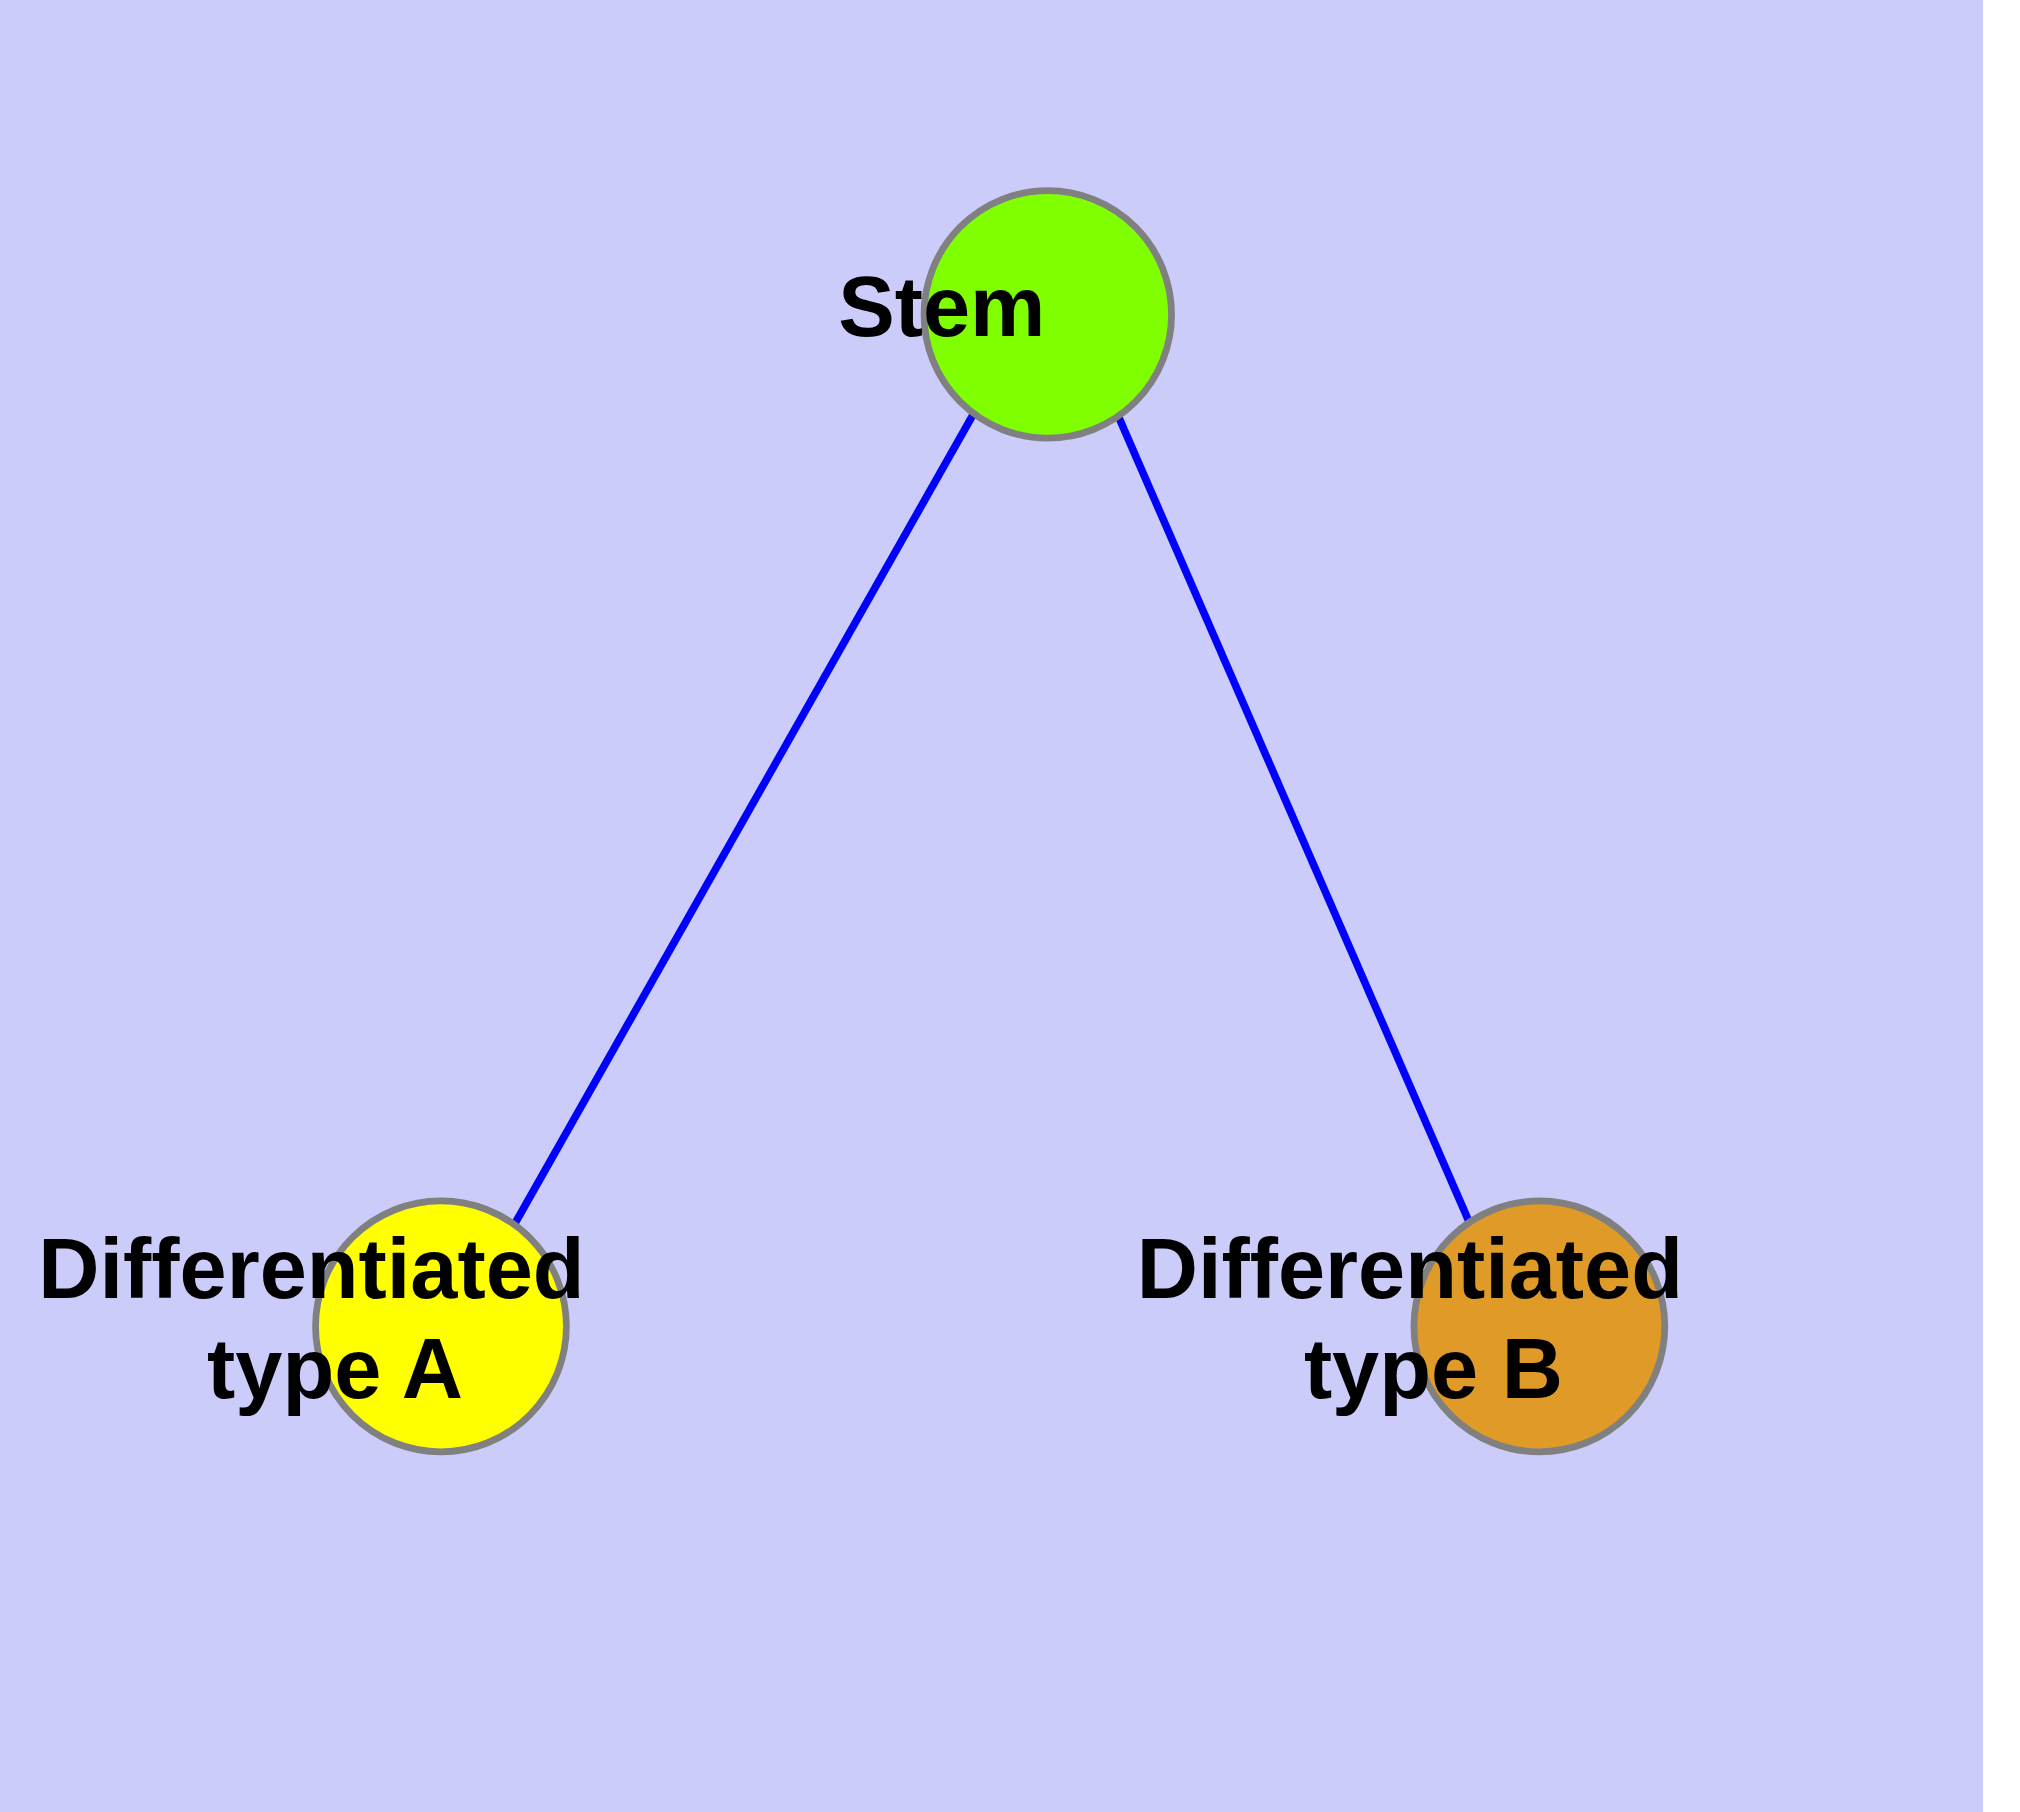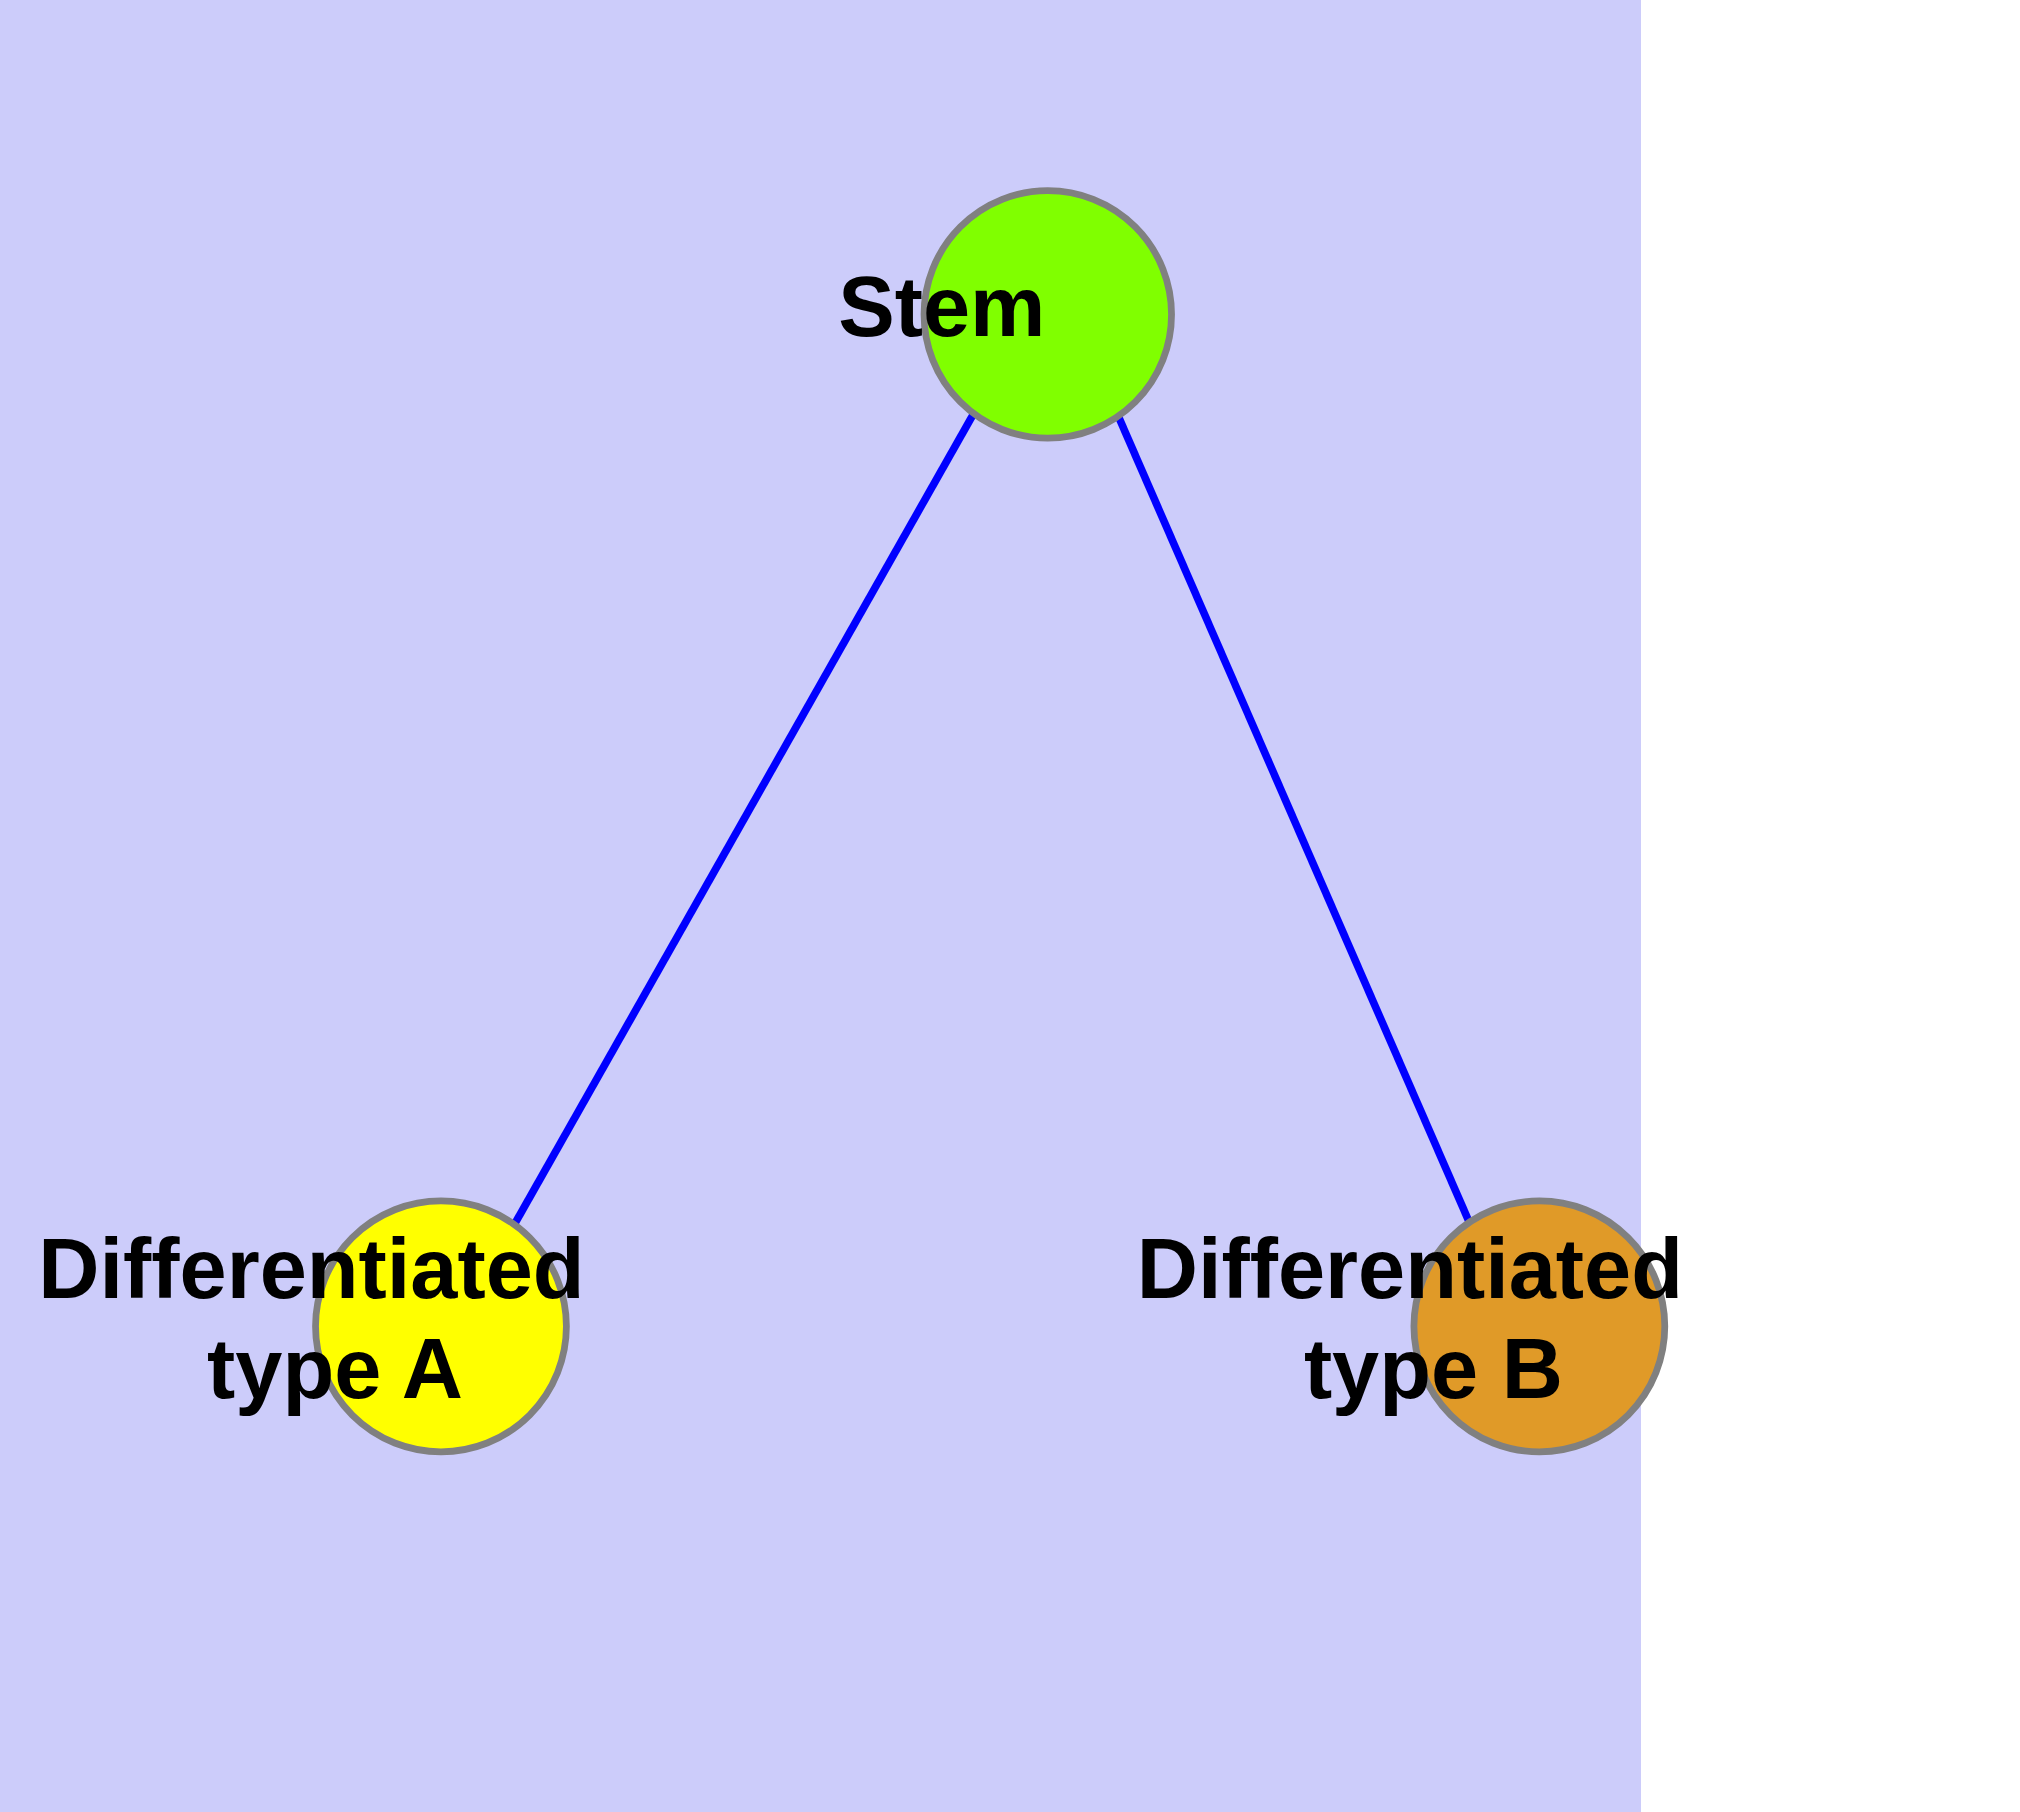--- a/index.html
+++ b/index.html
@@ -32,21 +32,21 @@
     font-weight: bold;
     fill: #000000;
     text-anchor: middle;
     dominant-baseline: middle;
     white-space: pre;
   }
 </style>
 </head>
 <body>
 
-<div id="graph-canvas" style="background: rgb(204, 204, 250); width: 1641px; height: 1812px;">
+<div id="graph-canvas" style="background: rgb(204, 204, 250); width: 1983px; height: 1812px;">
   <svg id="graph-svg" viewBox="0 0 2384 2138">
 
     <g>
       <line x1="1148" y1="489" x2="607" y2="1444" stroke="#0000ff" stroke-width="9" stroke-linecap="butt"></line>
       <line x1="1320" y1="493" x2="1735" y2="1446" stroke="#0000ff" stroke-width="9" stroke-linecap="butt"></line>
     </g>
 
     <g>
 
       <g>

